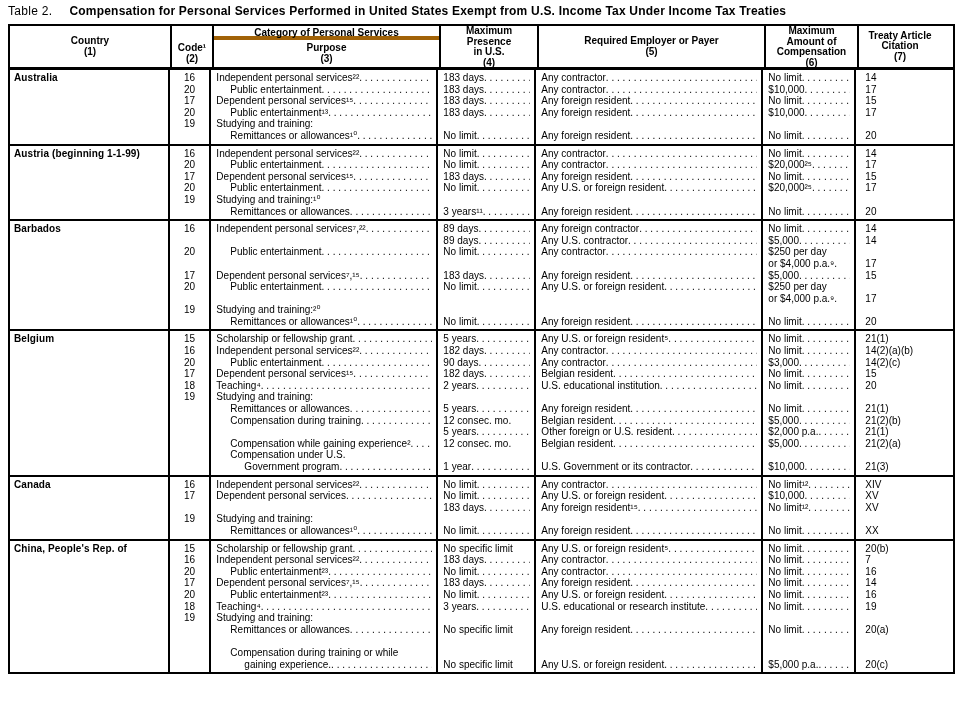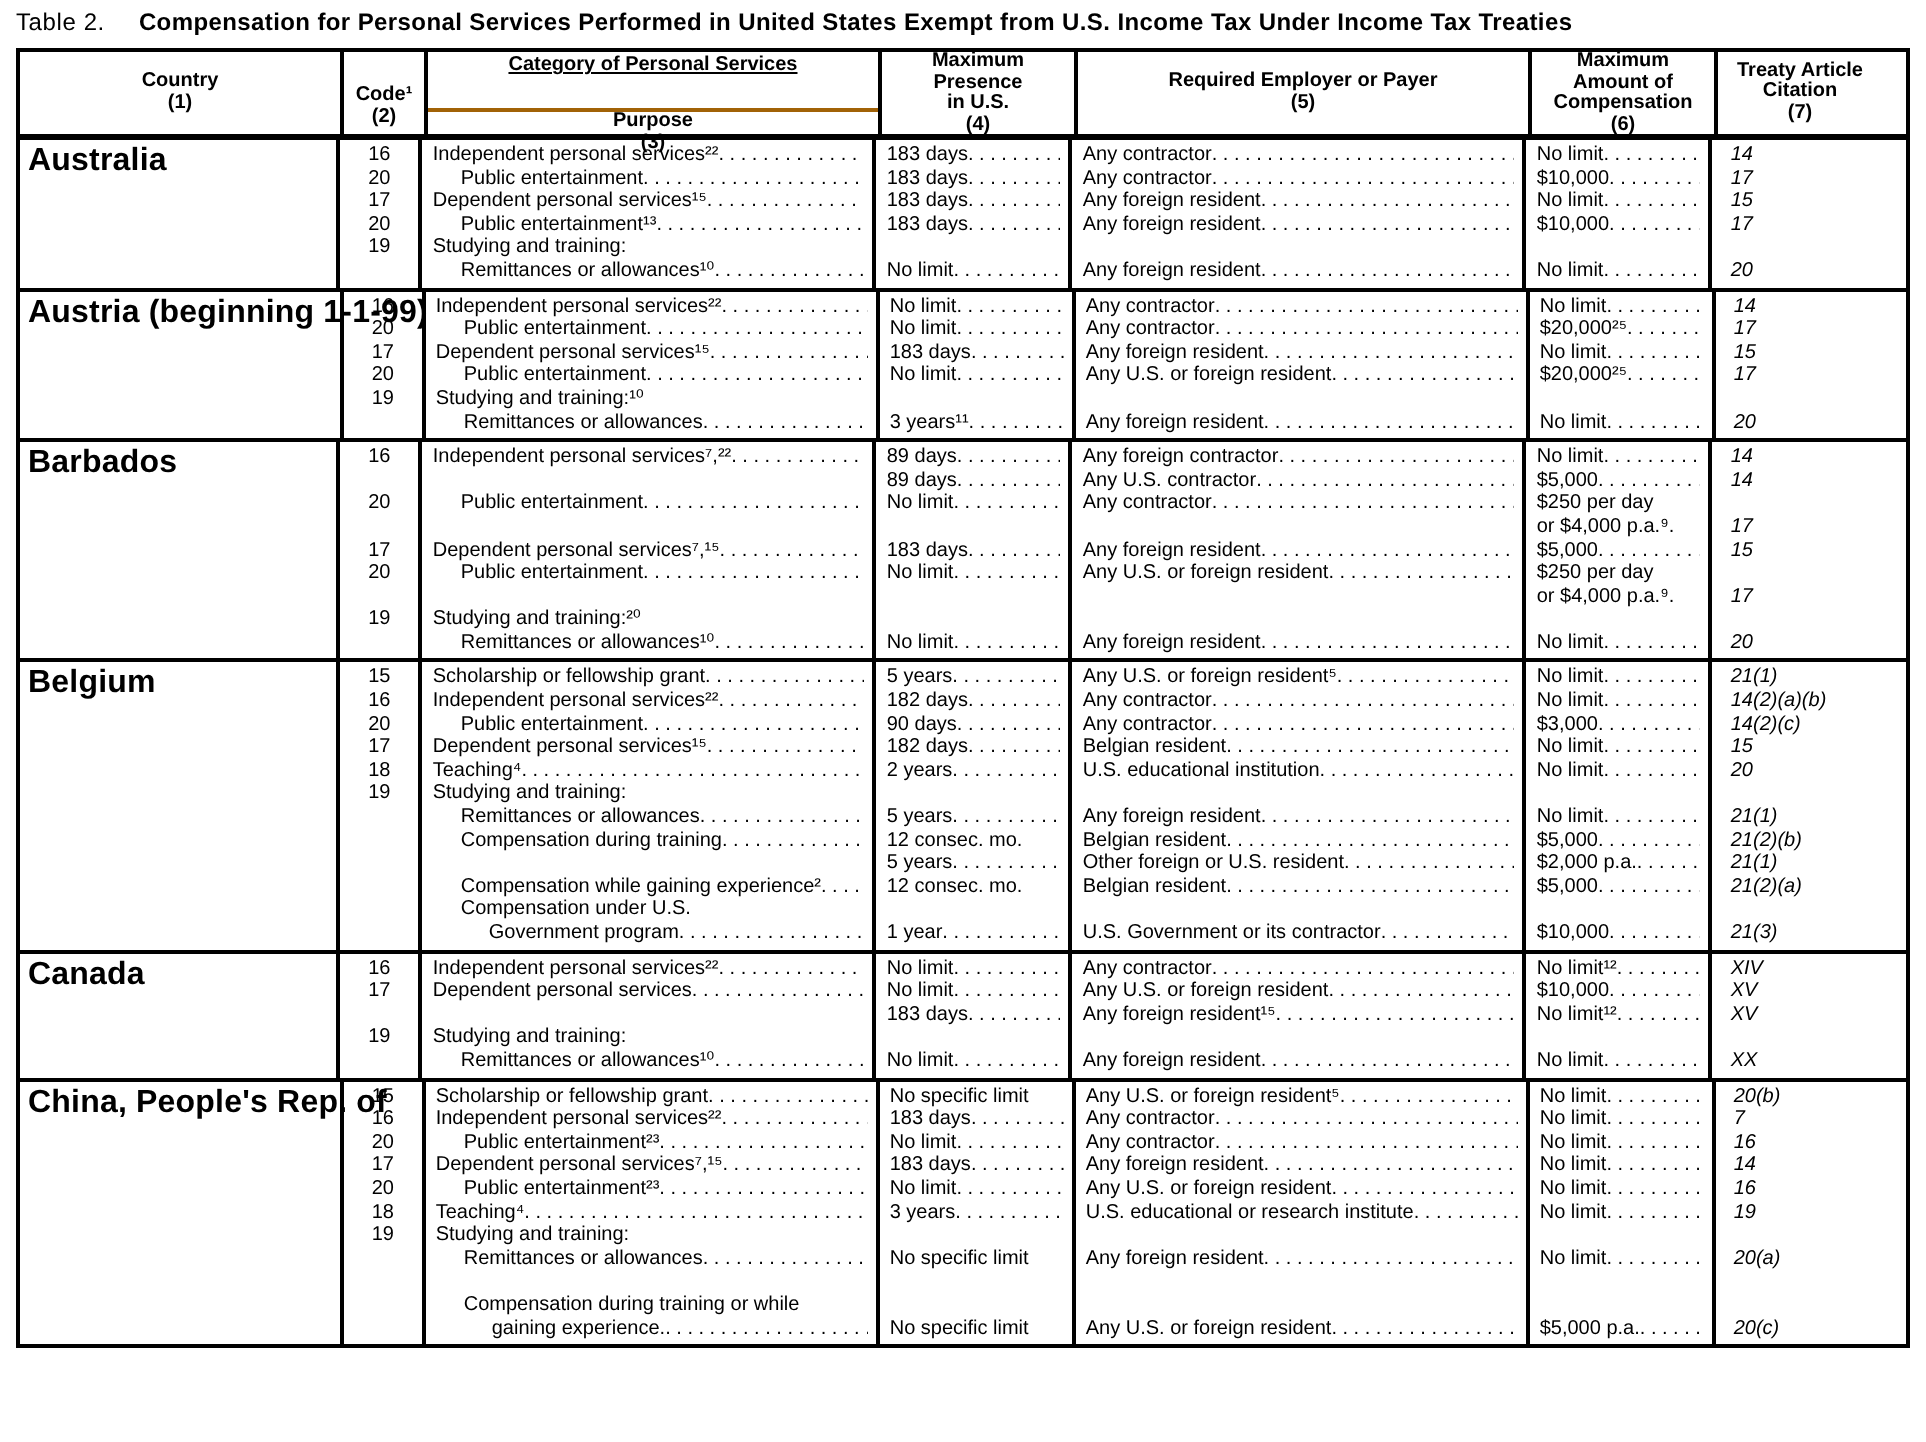--- a/index.html
+++ b/index.html
@@ -15,35 +15,35 @@
   .title .bt { font-weight: 700; margin-left: 17px; letter-spacing: 0.2px; }
 
   .ttable { width: 947px; border: 2px solid #000; background: #fff; }
 
   
   .thead { display: flex; height: 44px; border-bottom: 3px solid #000;
            font-weight: 700; font-size: 10px; text-align: center; }
   .hc { display: flex; flex-direction: column; border-left: 2px solid #000; }
   .hc:first-child { border-left: none; }
   .hl { margin: auto; white-space: pre-line; line-height: 10.5px; }
-  .cat { height: 30px; line-height: 13px; border-bottom: 2px solid #a16207; flex: 0 0 auto; text-decoration: underline; }
+  .cat { height: 14px; line-height: 13px; border-bottom: 4px solid #a16207; flex: 0 0 auto; }
   .catspace { height: 14px; flex: 0 0 auto; }
   .hrest { flex: 1; display: flex; }
   .h-country { width: 160px; } .h-code { width: 42px; } .h-purpose { width: 227px; }
   .h-presence { width: 98px; } .h-employer { width: 227px; } .h-amount { width: 93px; }
   .h-article { width: 84px; }
 
   
   .section { display: flex; align-items: stretch; }
   .tbody .section + .section { border-top: 2px solid #000; }
   .col { border-left: 2px solid #000; padding: 2px 0; }
   .col-country { border-left: none; width: 160px; padding: 2px 4px; }
-  .country-name { font-weight: 700; font-size: 16px; letter-spacing: 0.1px; white-space: nowrap; }
+  .country-name { font-weight: 700; font-size: 10px; letter-spacing: 0.1px; white-space: nowrap; }
   .col-code { width: 42px; } .col-purpose { width: 227px; } .col-presence { width: 98px; }
-  .col-employer { width: 227px; } .col-amount { width: 93px; } .col-article { width: 100px; font-style: italic; }
+  .col-employer { width: 227px; } .col-amount { width: 93px; } .col-article { width: 100px; }
 
   .cline { height: 11.6px; line-height: 11.5px; font-size: 10px;
            display: flex; align-items: baseline; white-space: nowrap;
            overflow: hidden; padding: 0 4px 0 5px; }
   .col-code .cline { padding: 0; justify-content: center; }
   .col-article .cline { padding-left: 9px; }
   .t { flex: 0 0 auto; white-space: pre; }
   .dt { flex: 1 1 auto; overflow: hidden; }
   .dt::before { content: " . . . . . . . . . . . . . . . . . . . . . . . . . . . . . . . . . . . . . . . . . . . ."; }
 </style>

